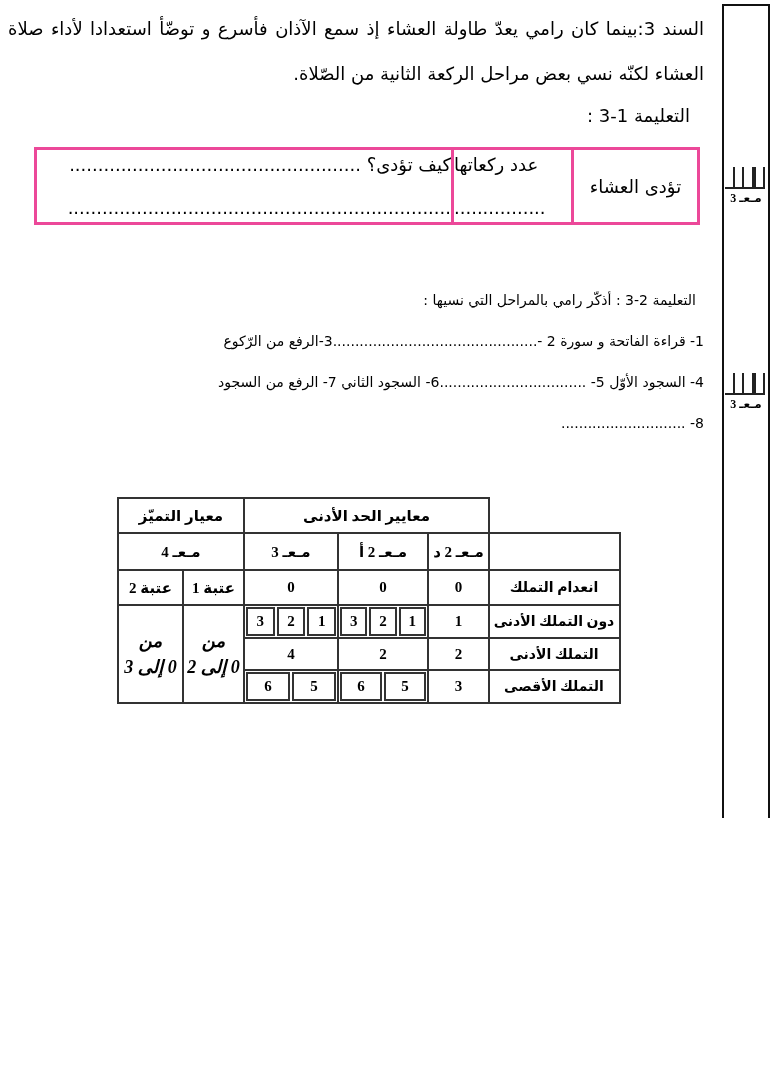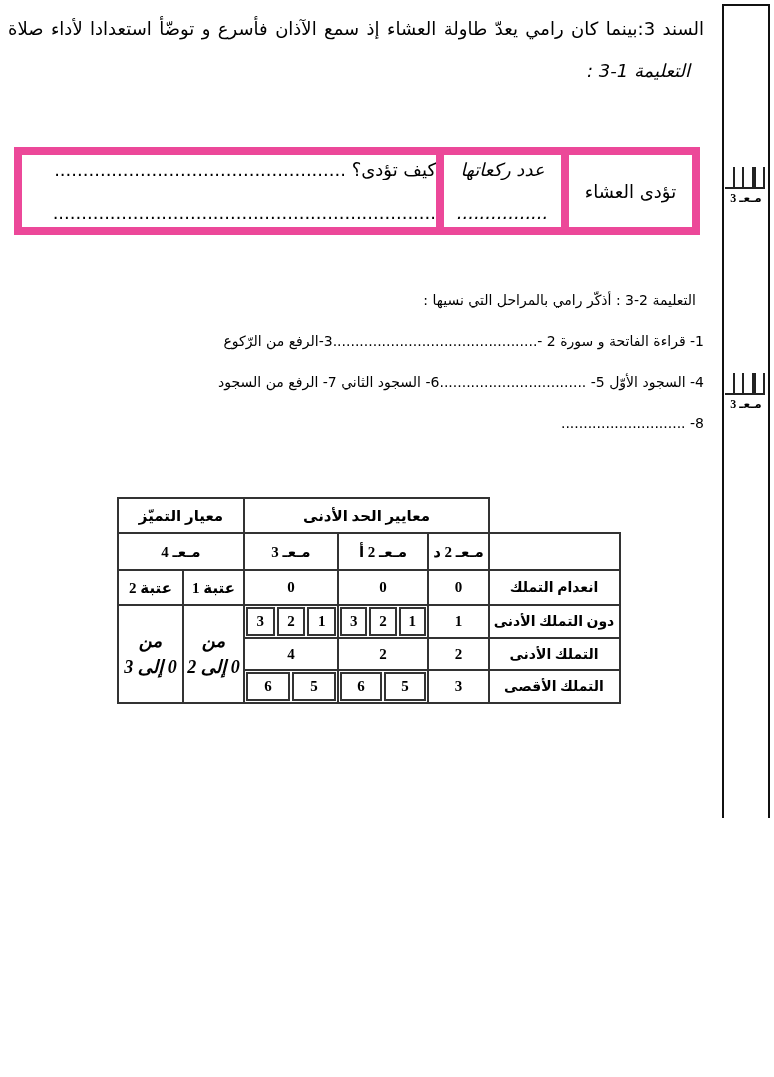--- a/index.html
+++ b/index.html
@@ -5,27 +5,27 @@
   html,body{margin:0;padding:0;background:#fff;}
   .page{
     position:relative;width:774px;height:818px;background:#ffffff;
     font-family:"DejaVu Sans",sans-serif;color:#000;direction:rtl;overflow:hidden;
   }
   
   .intro{position:absolute;top:6px;right:70px;left:8px;font-size:18px;}
   .intro .ln{line-height:45px;white-space:nowrap;}
   .justify-ln{text-align:justify;text-align-last:justify;}
   .right-ln{text-align:right;}
-  .instr-title{text-align:right;padding-left:0;padding-right:0;margin-right:14px;line-height:40px;white-space:nowrap;font-style:italic;}
+  .instr-title{text-align:right;padding-left:0;padding-right:0;margin-right:14px;line-height:40px;white-space:nowrap;}
 
   
   .prayer-table{position:absolute;top:147px;right:74px;border-collapse:collapse;table-layout:fixed;direction:rtl;}
-  .prayer-table td{border:8px solid #ec4899;vertical-align:top;padding:4px 0;font-size:18px;overflow:hidden;}
+  .prayer-table td{border:3px solid #ec4899;vertical-align:top;padding:4px 0;font-size:18px;overflow:hidden;}
   .prayer-table .c-prayer{width:123px;vertical-align:middle;text-align:center;}
-  .prayer-table .c-rakaat{width:117px;text-align:center;font-style:italic;}
+  .prayer-table .c-rakaat{width:117px;text-align:left;}
   .prayer-table .c-how{width:414px;text-align:right;}
   .cell-line{white-space:nowrap;overflow:hidden;}
   .gap20{height:22px;}
 
   
   .steps{position:absolute;top:280px;right:70px;left:8px;font-size:14px;}
   .steps .ln{line-height:41px;white-space:nowrap;text-align:right;overflow:hidden;}
   .steps .title{margin-right:8px;}
 
   
@@ -55,20 +55,21 @@
   .comb1{top:161px;} .lab1{top:185px;}
   .comb2{top:367px;} .lab2{top:391px;}
 </style>
 </head>
 <body>
 
 <div class="page">
 
   <div class="intro">
     <div class="ln justify-ln">السند 3:بينما كان رامي يعدّ طاولة العشاء إذ سمع الآذان فأسرع و توضّأ استعدادا لأداء صلاة</div>
+    <div class="ln right-ln">العشاء لكنّه نسي بعض مراحل الركعة الثانية من الصّلاة.</div>
     <div class="instr-title">التعليمة 1-3 :</div>
   </div>
 
   <table class="prayer-table">
     <tbody>
         <tr>
       <td class="c-prayer">تؤدى العشاء</td>
       <td class="c-rakaat">
         <div class="cell-line">عدد ركعاتها</div>
         <div class="gap20"></div>

